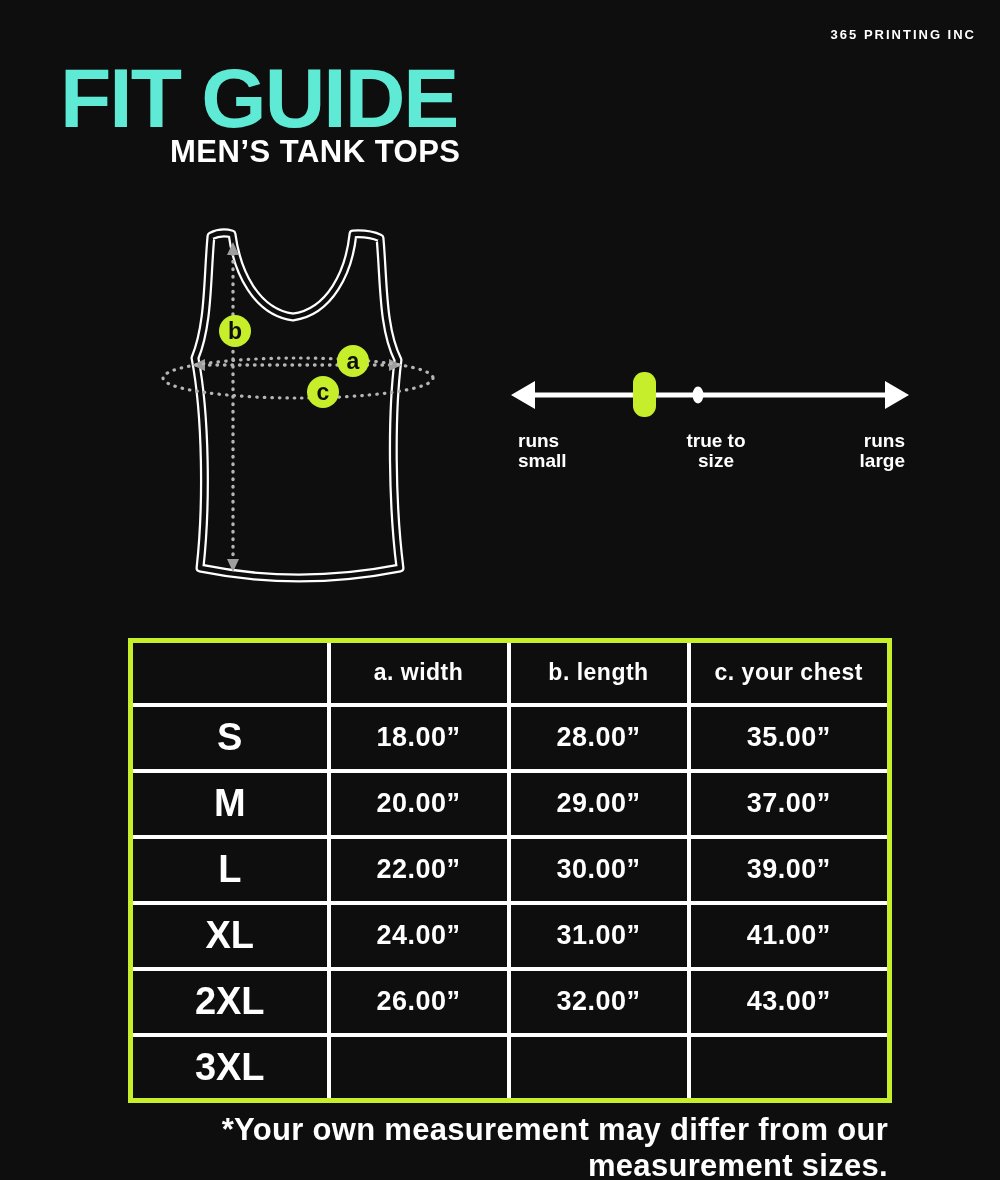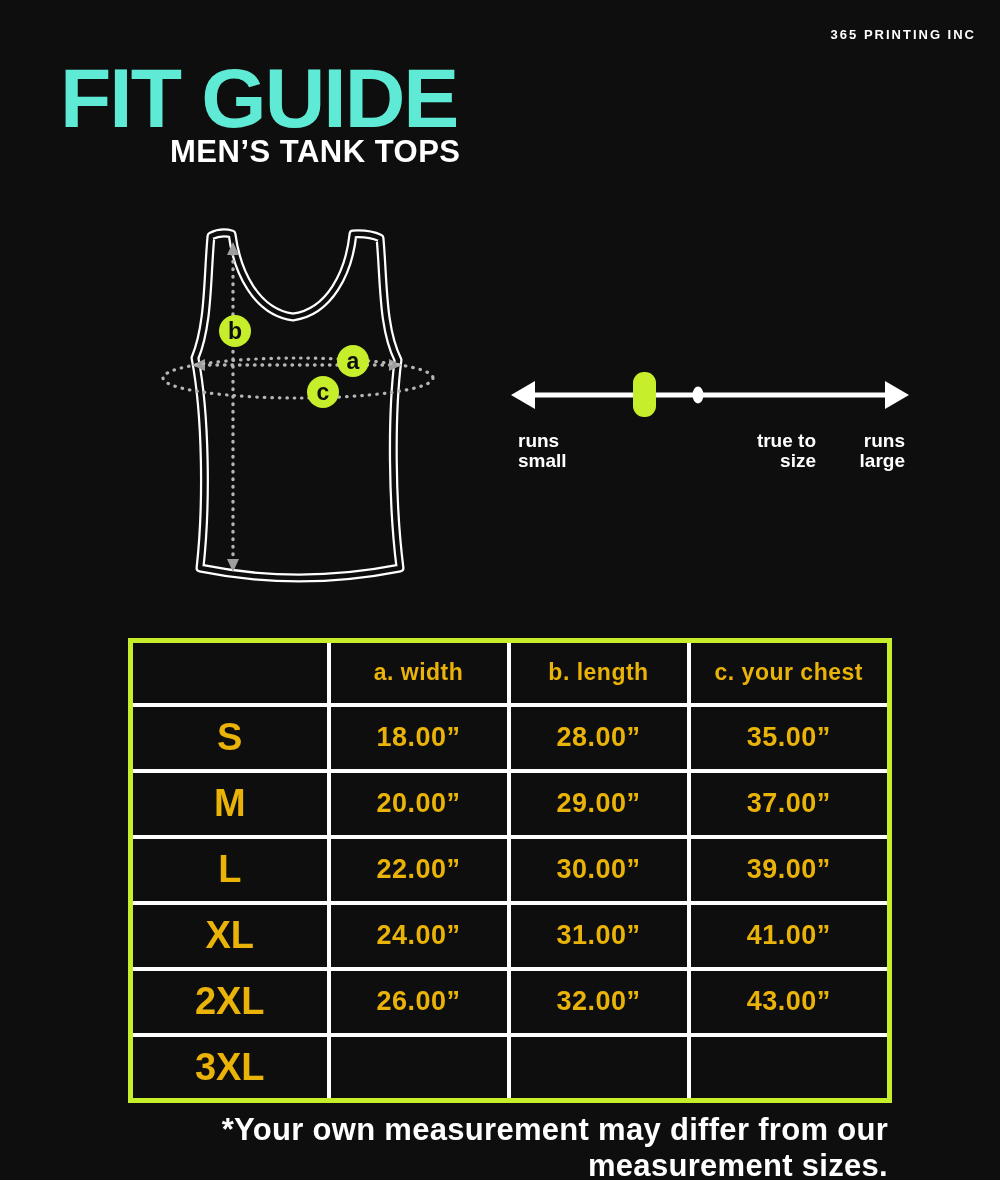--- a/index.html
+++ b/index.html
@@ -49,38 +49,38 @@
   .tank-svg { position: absolute; left: 40px; top: 210px; }
   .scale-svg { position: absolute; left: 500px; top: 350px; }
 
   .scale-label {
     position: absolute;
     font-size: 19px;
     line-height: 20px;
     white-space: nowrap;
   }
   .scale-label-left  { left: 518px; top: 431px; text-align: left; }
-  .scale-label-center{ left: 656px; top: 431px; width: 160px; text-align: right; }
+  .scale-label-center{ left: 636px; top: 431px; width: 160px; text-align: center; }
   .scale-label-right { left: 808px; top: 431px; width: 97px; text-align: right; }
 
   table.size-table {
     position: absolute;
     left: 128px;
     top: 638px;
     width: 759px;
     table-layout: fixed;
     border-collapse: collapse;
     border: 5px solid #c6ee2b;
   }
   .size-table th, .size-table td {
     border: 4px solid #ffffff;
     text-align: center;
     vertical-align: middle;
     padding: 0;
-    color: #eab308;
+    color: #ffffff;
   }
   .size-table thead tr { height: 64px; }
   .size-table tbody tr { height: 66px; }
   .size-table th { font-size: 23px; letter-spacing: 0.5px; }
   .size-table td.size-cell { font-size: 38px; }
   .size-table td.value-cell { font-size: 27px; letter-spacing: 0.5px; }
   col.c0 { width: 198px; }
   col.c1 { width: 180px; }
   col.c2 { width: 180px; }
   col.c3 { width: 201px; }

